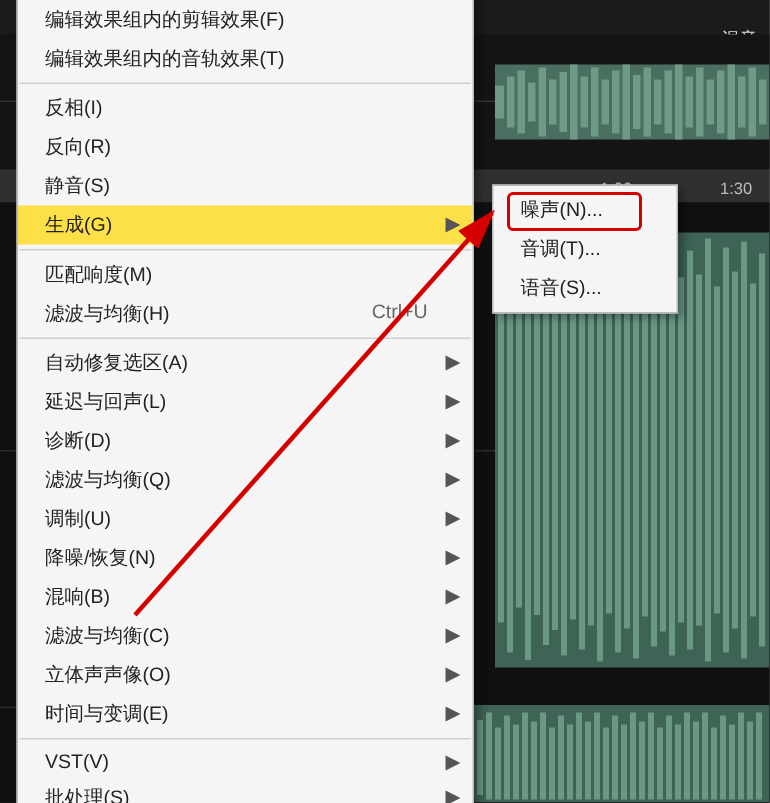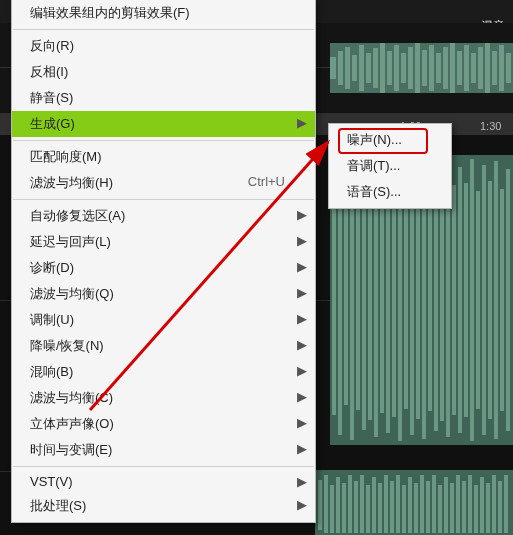--- a/index.html
+++ b/index.html
@@ -10,21 +10,21 @@
 .wave{position:absolute;left:0;top:23px;right:0;height:90px;background:#111}
 .wave svg{width:100%;height:100%}
 .ruler{position:absolute;left:0;top:113px;right:0;height:22px;background:#303030;color:#bbb;font-size:11px}
 .ruler span{position:absolute;top:7px}
 .main-wave{position:absolute;left:0;top:135px;right:0;bottom:0;background:#0e0e0e}
 .main-wave svg{width:100%;height:100%}
 .menu{position:absolute;background:#f5f5f5;border:1px solid #b9b9b9;box-shadow:3px 3px 6px rgba(0,0,0,.35);color:#222;padding:3px 0}
 .menu1{left:11px;top:-4px;width:303px}
 .menu2{left:328px;top:123px;width:122px}
 .item{position:relative;padding:4px 22px 4px 18px;white-space:nowrap;cursor:default}
-.item.sel{background:#84cc16}
+.item.sel{background:#fde047}
 .item .sc{position:absolute;right:30px;color:#666}
 .item .arr{position:absolute;right:8px;top:4px;color:#555}
 .sep{height:1px;margin:3px 1px;background:#d0d0d0}
 .highlight-box{position:absolute;left:338px;top:128px;width:86px;height:22px;border:2px solid #d40000;border-radius:4px;pointer-events:none}
 .arrow-svg{position:absolute;left:60px;top:120px;width:300px;height:300px;pointer-events:none}
 </style>
 </head>
 <body>
 
 <div class="tab-bar">
@@ -149,23 +149,24 @@
         <rect x="486" y="348" width="4" height="50"></rect>
         <rect x="492" y="340" width="4" height="58"></rect>
 <rect x="498" y="346" width="4" height="52"></rect>
         <rect x="504" y="340" width="4" height="58"></rect>
 </g>
 </svg>
 </div>
 
 <div class="menu menu1">
   <div class="item"><span>编辑效果组内的剪辑效果(F)</span></div>
-  <div class="sep"></div>
+  <div class="item"><span>编辑效果组内的音轨效果(T)</span></div>
+  <div class="sep"></div>
+  <div class="item"><span>反相(I)</span></div>
   <div class="item"><span>反向(R)</span></div>
-  <div class="item"><span>反相(I)</span></div>
   <div class="item"><span>静音(S)</span></div>
   <div class="item sel"><span>生成(G)</span><span class="arr">▶</span></div>
   <div class="sep"></div>
   <div class="item"><span>匹配响度(M)</span></div>
   <div class="item"><span>滤波与均衡(H)</span><span class="sc">Ctrl+U</span></div>
   <div class="sep"></div>
   <div class="item"><span>自动修复选区(A)</span><span class="arr">▶</span></div>
   <div class="item"><span>延迟与回声(L)</span><span class="arr">▶</span></div>
   <div class="item"><span>诊断(D)</span><span class="arr">▶</span></div>
   <div class="item"><span>滤波与均衡(Q)</span><span class="arr">▶</span></div>

